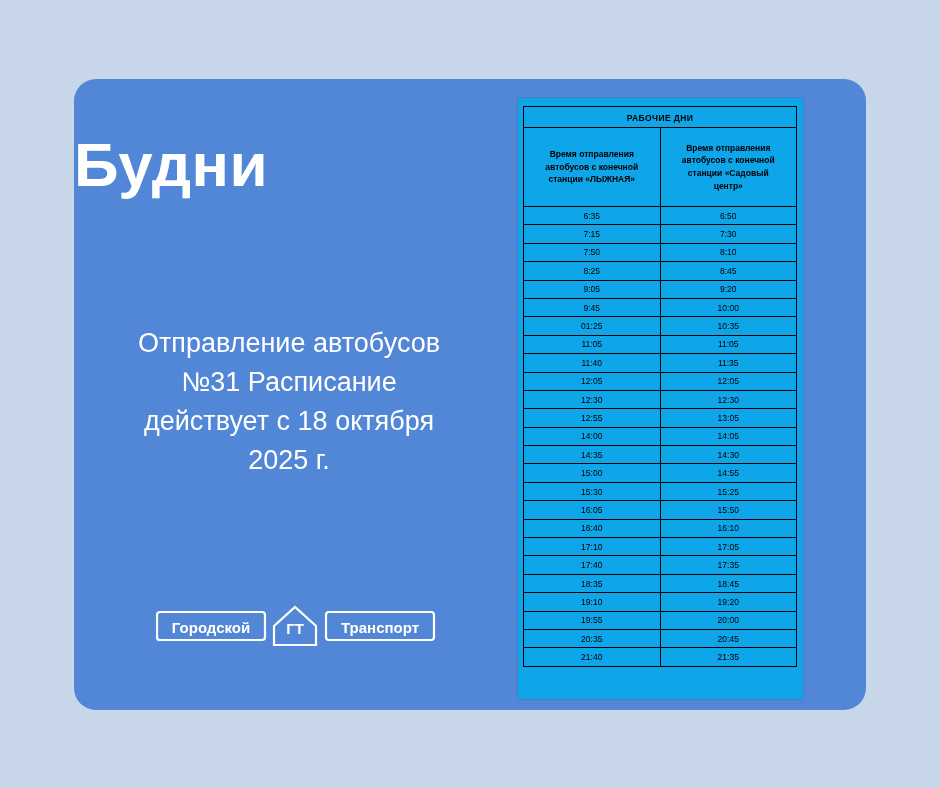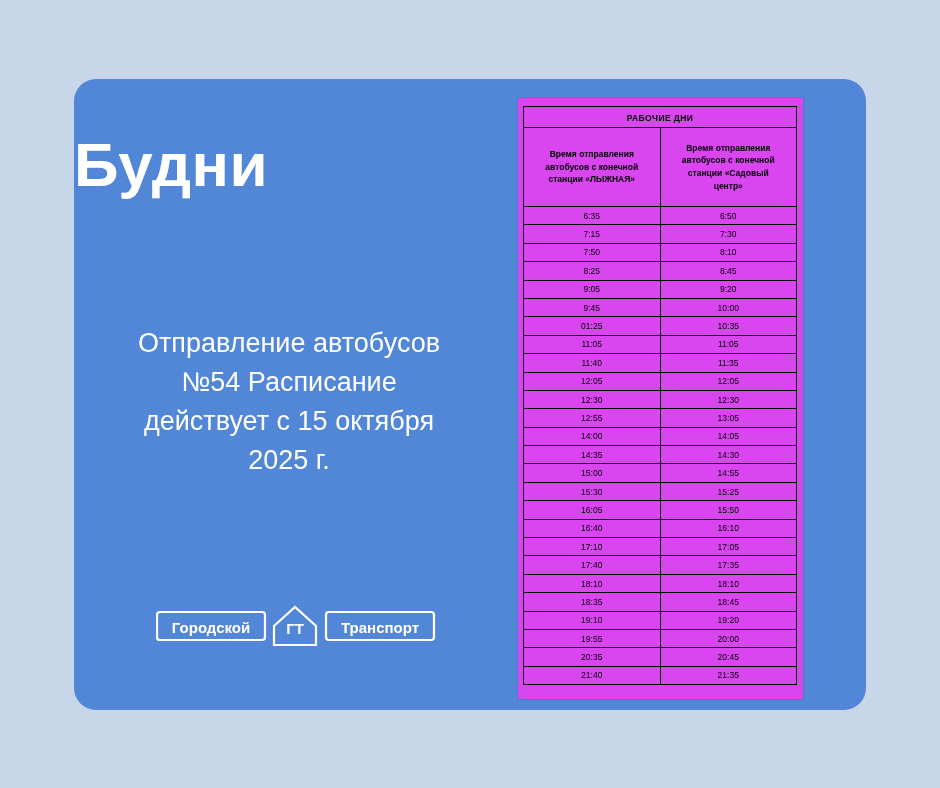--- a/index.html
+++ b/index.html
@@ -60,21 +60,21 @@
     padding-left: 7px;
   }
   .logo svg { display: block; }
 
   .sheet {
     position: absolute;
     left: 444px;
     top: 19px;
     width: 285px;
     height: 601px;
-    background: #d946ef;
+    background: #0ea5e9;
     box-shadow: 0 0 0 1px rgba(0,0,0,0.08);
     overflow: hidden;
   }
   table.schedule {
     position: absolute;
     left: 5px;
     top: 8px;
     width: 274px;
     border-collapse: collapse;
     table-layout: fixed;
@@ -107,21 +107,21 @@
     padding: 0;
   }
 </style>
 </head>
 <body>
 
 <div class="poster">
 
   <div class="left-col">
     <div class="title">Будни</div>
-    <div class="subtitle">Отправление автобусов №54 Расписание действует с 15 октября 2025 г.</div>
+    <div class="subtitle">Отправление автобусов №31 Расписание действует с 18 октября 2025 г.</div>
 
     <div class="logo">
       <svg width="280" height="46" viewBox="0 0 280 46" xmlns="http://www.w3.org/2000/svg" aria-hidden="true">
         <g fill="none" stroke="#ffffff" stroke-width="2.2">
           <rect x="1" y="8" width="108" height="28" rx="3"></rect>
           <rect x="170" y="8" width="108" height="28" rx="3"></rect>
           <path d="M118 22 L139 3 L160 22 L160 41 L118 41 Z"></path>
         </g>
         <text x="55" y="29" fill="#ffffff" font-family="Liberation Sans, sans-serif" font-size="15" font-weight="bold" text-anchor="middle">Городской</text>
         <text x="224" y="29" fill="#ffffff" font-family="Liberation Sans, sans-serif" font-size="15" font-weight="bold" text-anchor="middle">Транспорт</text>
@@ -216,24 +216,20 @@
           </tr>
           <tr>
             <td class="time">17:10</td>
             <td class="time">17:05</td>
           </tr>
           <tr>
             <td class="time">17:40</td>
             <td class="time">17:35</td>
           </tr>
           <tr>
-            <td class="time">18:10</td>
-            <td class="time">18:10</td>
-          </tr>
-          <tr>
             <td class="time">18:35</td>
             <td class="time">18:45</td>
           </tr>
           <tr>
             <td class="time">19:10</td>
             <td class="time">19:20</td>
           </tr>
           <tr>
             <td class="time">19:55</td>
             <td class="time">20:00</td>

